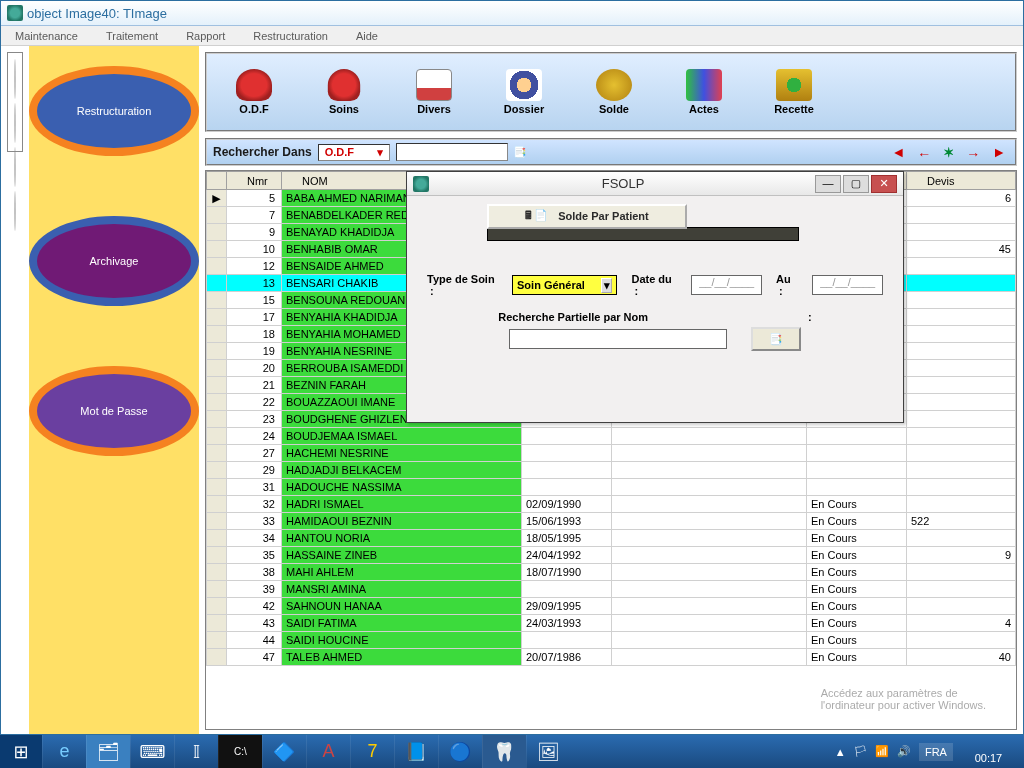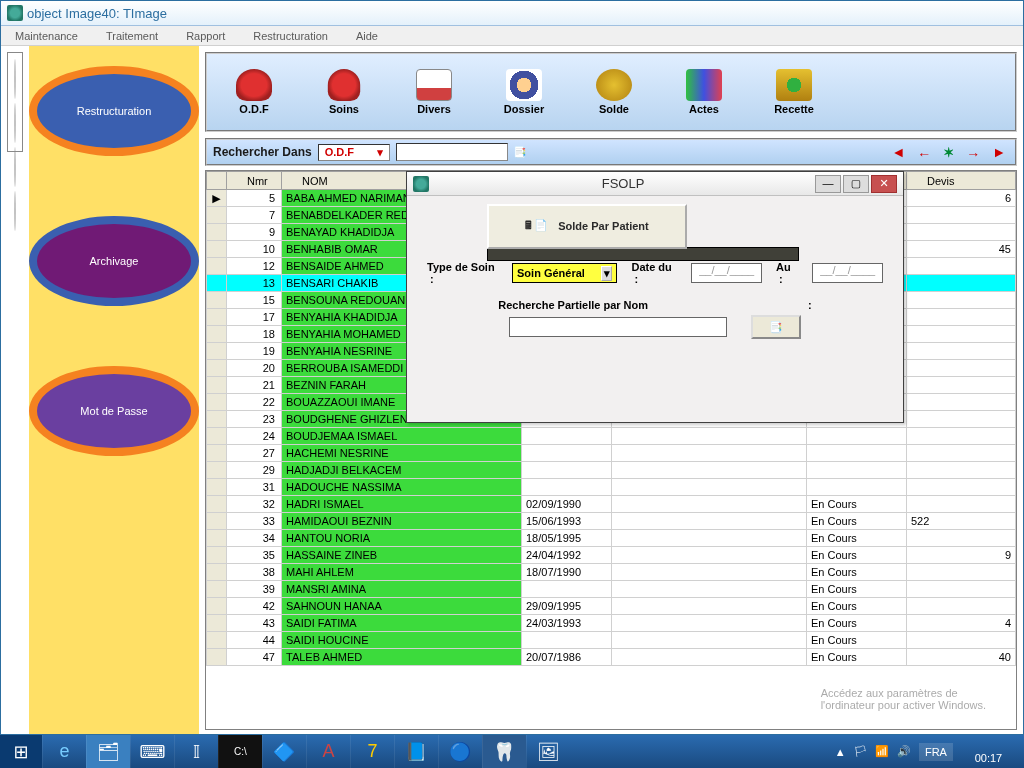--- a/index.html
+++ b/index.html
@@ -57,25 +57,25 @@
 .row-marker { width: 18px; background: #ece9d8 !important; text-align: center; }
 
 .dialog { position: absolute; left: 200px; top: 0px; width: 498px; height: 252px; background: #f2f0f0; border: 1px solid #404040; box-shadow: 2px 2px 3px rgba(0,0,0,0.2); }
 .dialog-title { height: 24px; background: linear-gradient(#fff, #e8e8e8); display: flex; align-items: center; padding: 0 6px; border-bottom: 1px solid #c0c0c0; }
 .dialog-title .icon { width: 16px; height: 16px; margin-right: 4px; background: radial-gradient(circle, #4a9 40%, #276 70%); border-radius: 2px; }
 .dialog-title-text { flex: 1; text-align: center; font-size: 13px; color: #333; }
 .win-btn { width: 26px; height: 18px; border: 1px solid #999; background: #ddd; text-align: center; line-height: 14px; margin-left: 2px; font-size: 11px; cursor: default; }
 .win-close { background: #c75050; color: #fff; border-color: #a03030; }
 .dialog-body { padding: 8px 20px; }
 
-.header-box { display: inline-block; background: #efede0; border: 2px outset #fff; padding: 11px 36px; font-weight: bold; font-size: 14px; color: #2a2a2a; margin-left: 60px; }
+.header-box { display: inline-block; background: #efede0; border: 2px outset #fff; padding: 1px 36px; font-weight: bold; font-size: 14px; color: #2a2a2a; margin-left: 60px; }
 .header-icons { display: inline-block; vertical-align: middle; margin-right: 6px; }
 .header-under { height: 14px; width: 312px; background: #404038; margin-left: 60px; margin-top: -2px; border: 1px solid #000; }
 
-.form-row { display: flex; align-items: center; gap: 14px; }
+.form-row { display: flex; align-items: center; gap: 14px; margin-top: 32px; }
 .form-label { font-weight: bold; font-size: 11px; }
 .dropdown { background: #ffff40; border: 1px solid #000; height: 20px; width: 114px; display: flex; align-items: center; padding: 0 4px; font-weight: bold; justify-content: space-between; }
 .date-field { background: #fff; border: 1px solid #666; height: 20px; width: 76px; text-align: center; color: #999; padding: 0 4px; }
 .partial-row { margin-top: 14px; display: flex; flex-direction: column; align-items: center; }
 .partial-input { width: 218px; height: 20px; border: 1px solid #666; background: #fff; }
 .partial-btn { width: 50px; height: 24px; border: 2px outset #ddd; background: #ece9d8; display:flex; align-items:center; justify-content:center; }
 
 .watermark { position: absolute; left: 250px; top: 126px; font-size: 44px; font-weight: bold; color: rgba(120,120,120,0.25); letter-spacing: -1px; pointer-events: none; }
 .watermark .green { color: rgba(80,160,60,0.3); }
 

